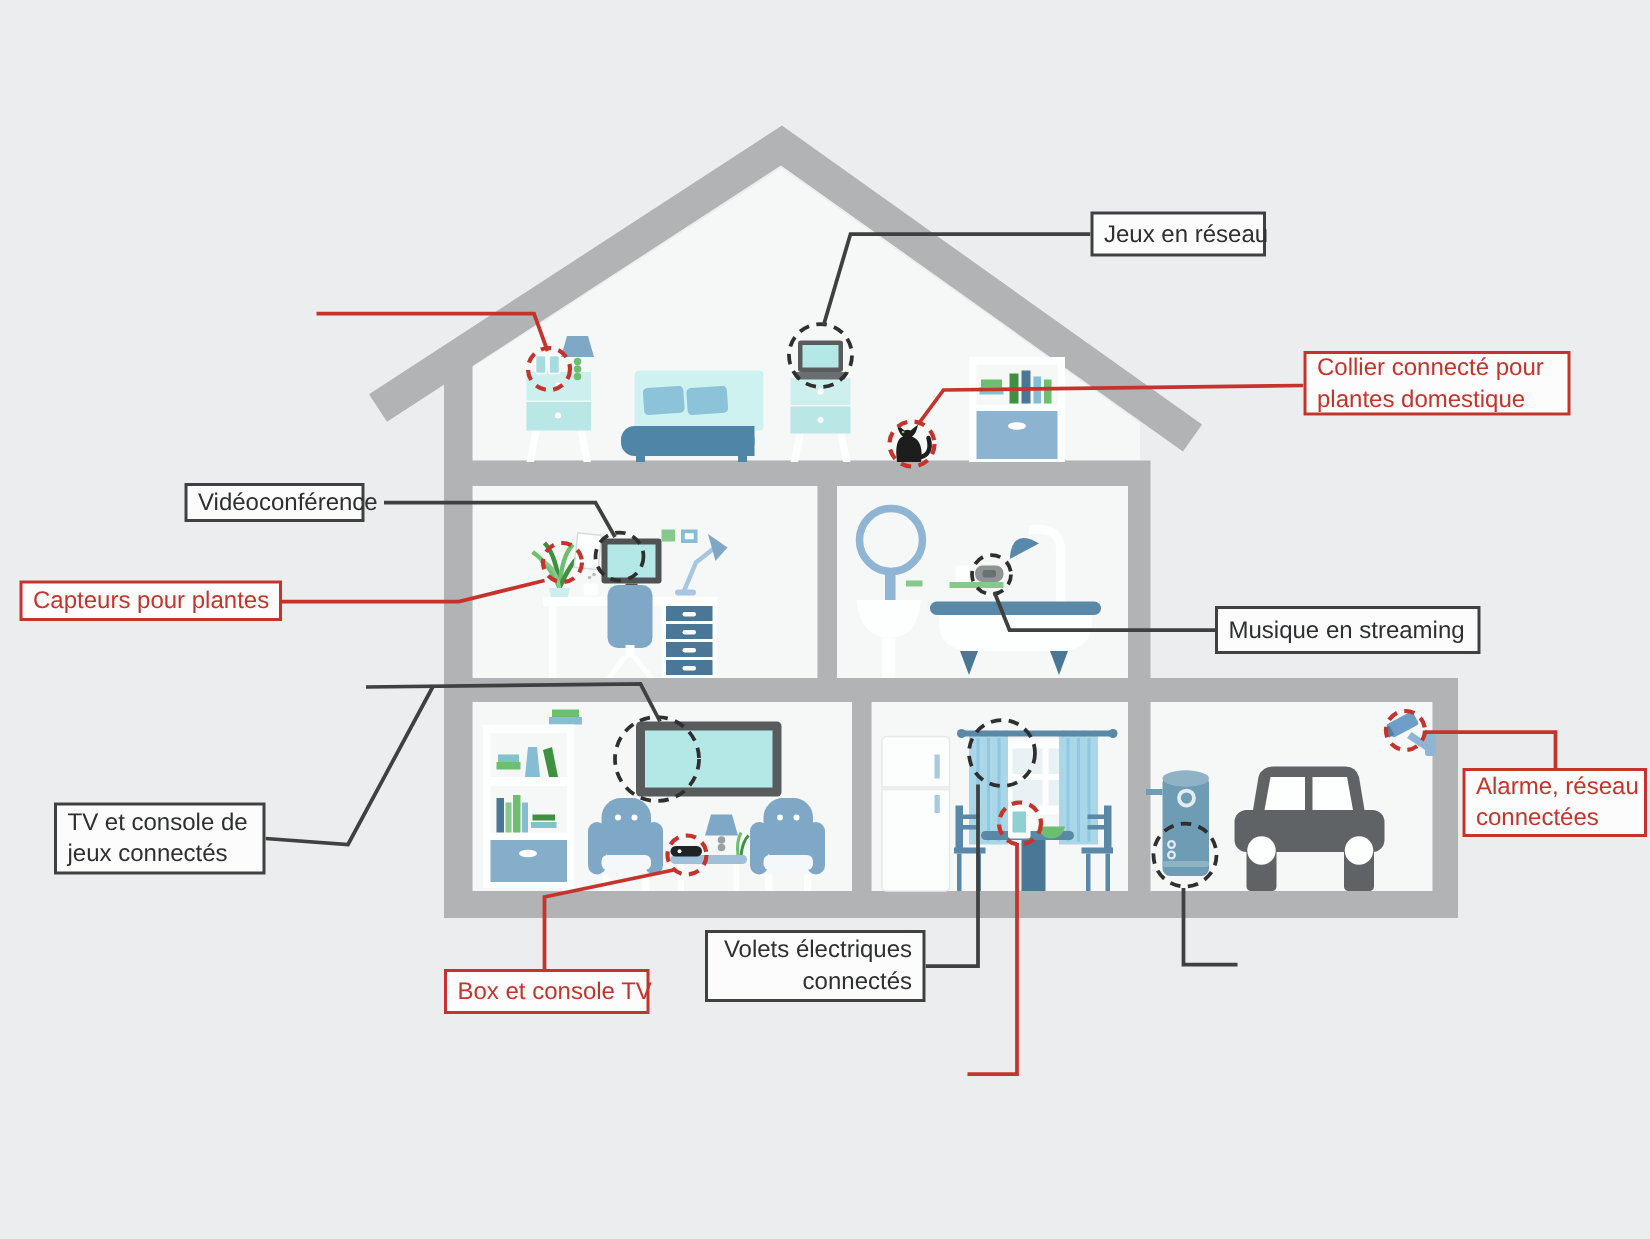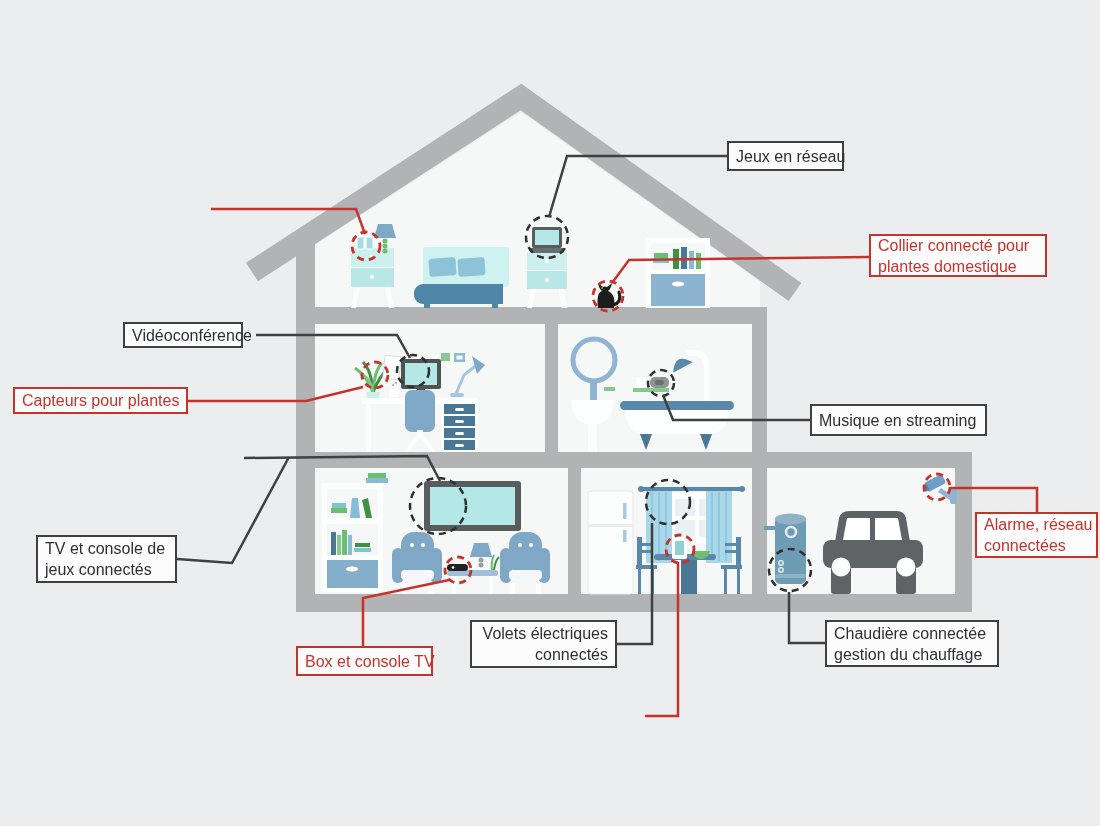--- a/index.html
+++ b/index.html
@@ -414,18 +414,14 @@
     <span>Alarme, réseau</span>
     <span>connectées</span>
   </div>
   <div class="lbl red ta-c" style="left:296px;top:646px;width:137px;height:30px">
     <span>Box et console TV</span>
   </div>
   <div class="lbl dark ta-r" style="left:470px;top:620px;width:147px;height:48px">
     <span>Volets électriques</span>
     <span>connectés</span>
   </div>
-  <div class="lbl dark ta-c" style="left:825px;top:620px;width:174px;height:47px">
-    <span>Chaudière connectée</span>
-    <span>gestion du chauffage</span>
-  </div>
 
 </div>
 
 </body></html>

